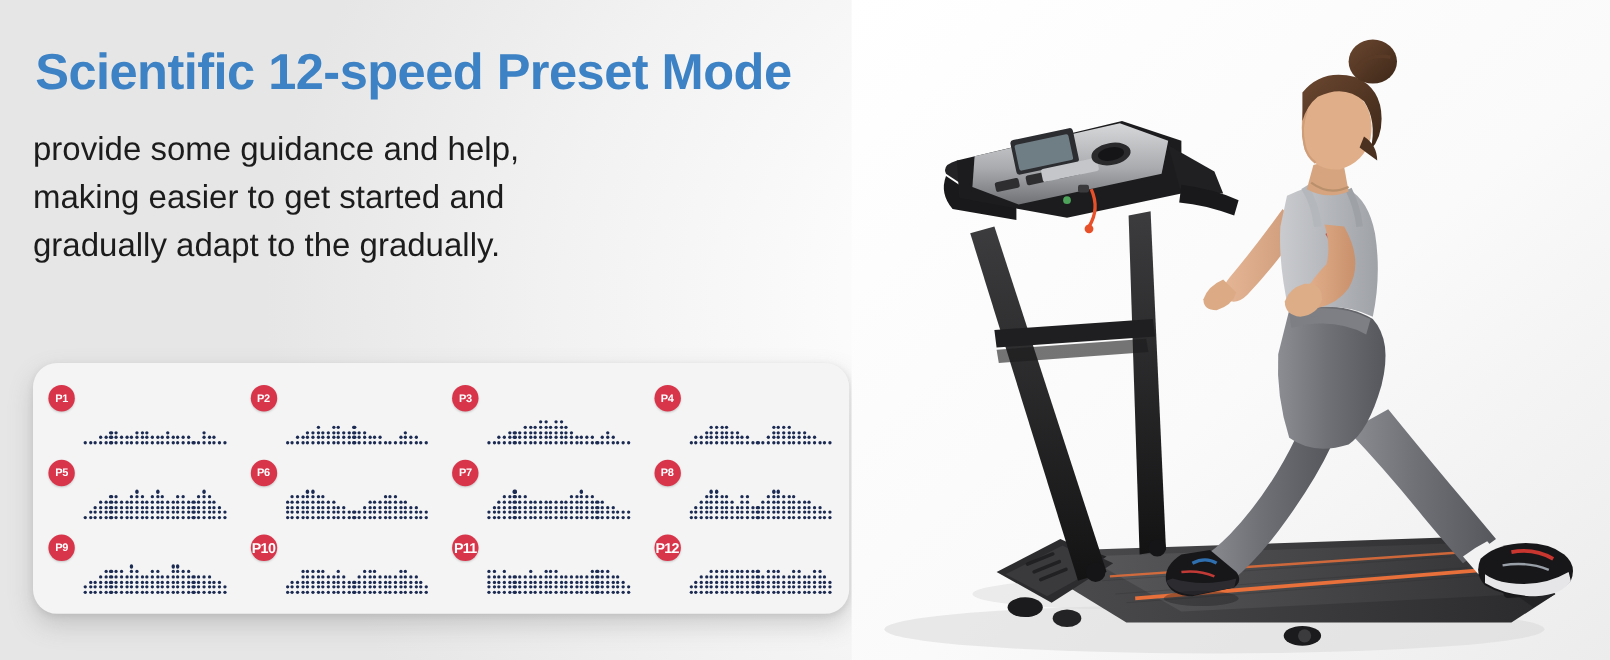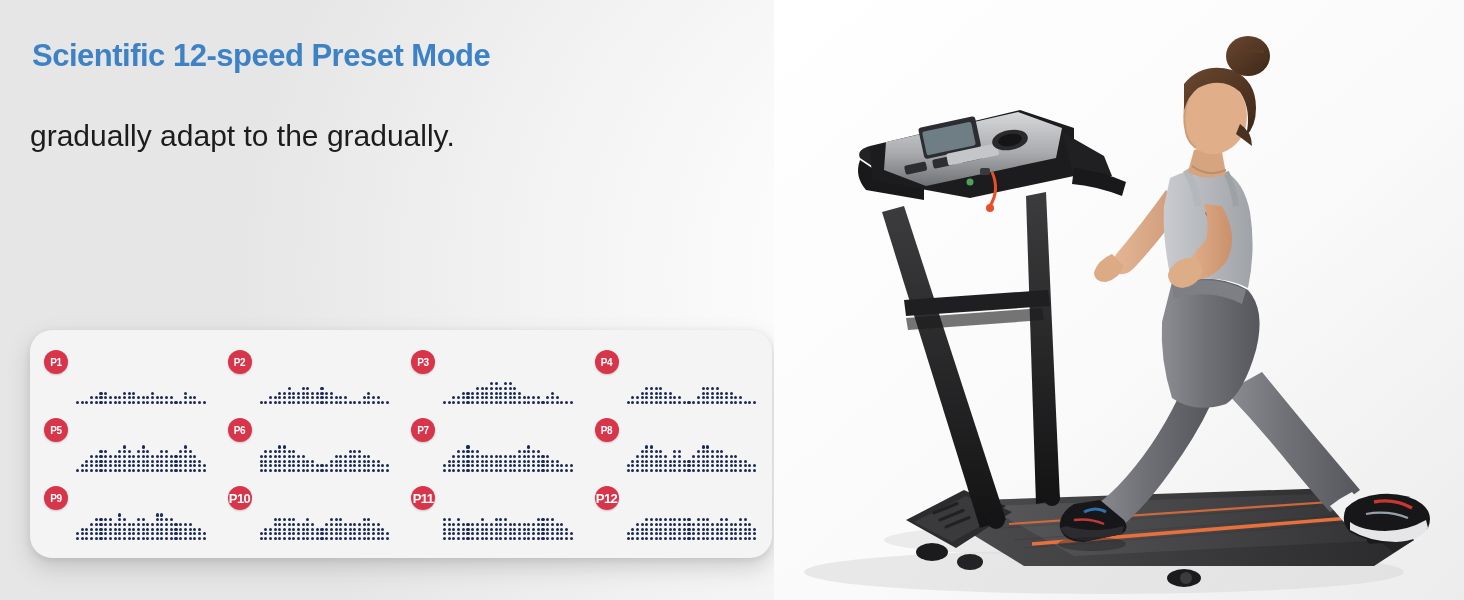--- a/index.html
+++ b/index.html
@@ -17,21 +17,21 @@
       radial-gradient(ellipse 900px 700px at 78% 45%, #ffffff 0%, #fbfbfb 42%, #f2f2f2 70%, #e6e6e6 100%),
       linear-gradient(100deg, #c6c6c6 0%, #cacaca 22%, #d5d5d5 42%, #e8e8e8 60%, #f7f7f7 78%, #ffffff 100%);
     background-blend-mode: normal;
     overflow:hidden;
   }
 
   
   .headline {
     position:absolute;
     left:32px; top:38px;
-    font-size:31px;
+    font-size:46px;
     font-weight:bold;
     letter-spacing:-0.5px;
     color:#3d82c4;
     white-space:nowrap;
   }
   .body-copy {
     position:absolute;
     left:30px; top:114px;
     width:640px;
     font-size:30px;
@@ -112,20 +112,22 @@
   #photo svg { display:block; width:690px; height:600px; }
 </style>
 </head>
 <body>
 
 <div id="stage">
 
   <h1 class="headline">Scientific 12-speed Preset Mode</h1>
 
   <div class="body-copy">
+    <span class="ln">provide some guidance and help,</span>
+    <span class="ln">making easier to get started and</span>
     <span class="ln">gradually adapt to the gradually.</span>
   </div>
 
   <div id="preset-card">
     <div class="preset-grid">
         <div class="preset-cell">
           <div class="badge">P1</div>
           <div class="pattern">
             <div class="col">
               <span class="dot"></span>

